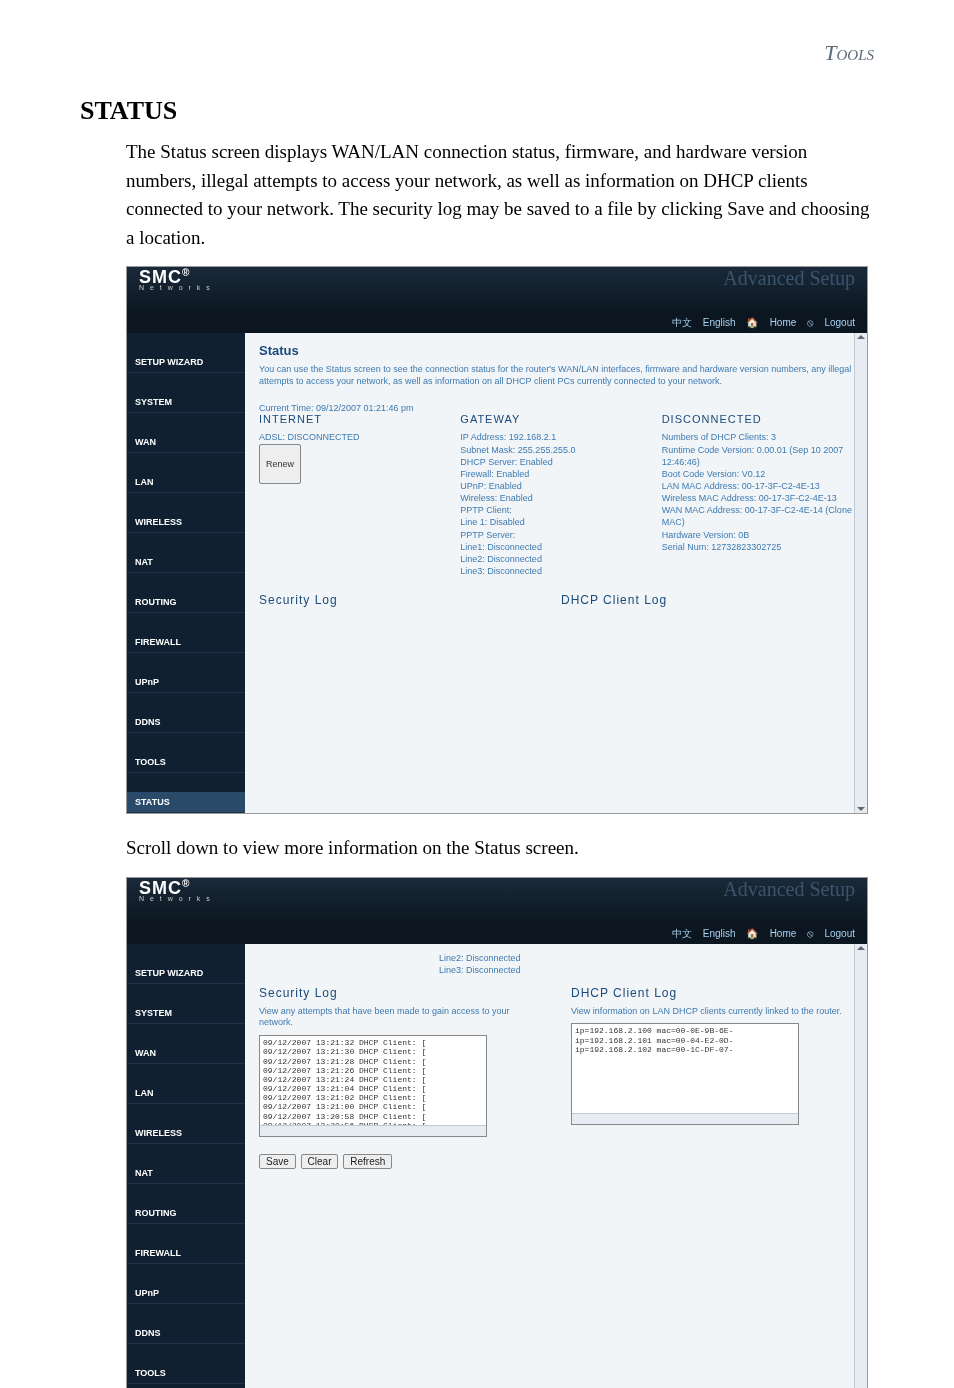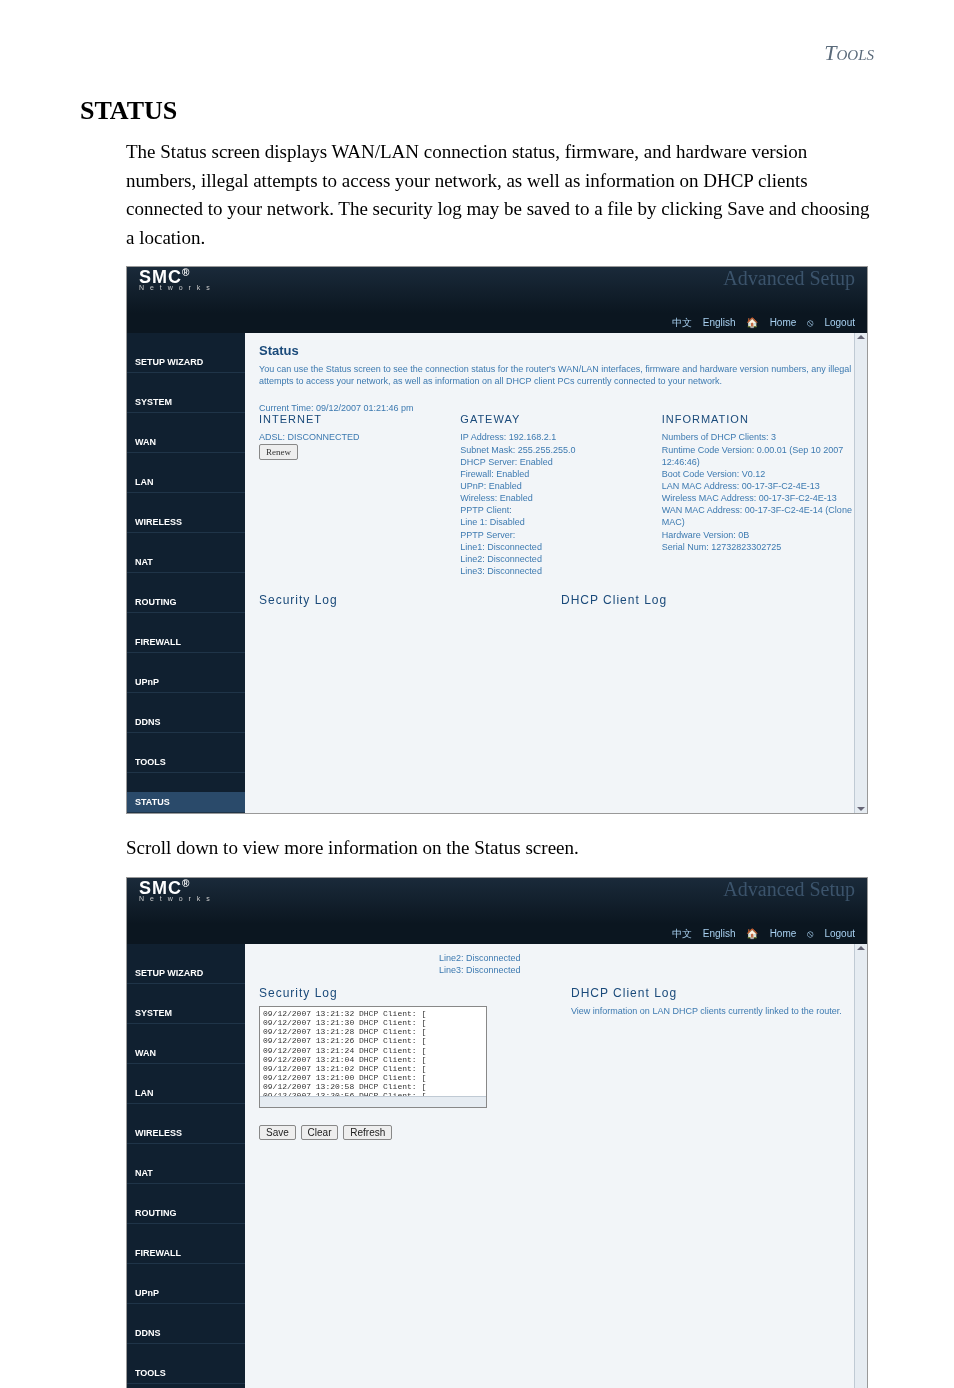--- a/index.html
+++ b/index.html
@@ -132,27 +132,27 @@
     margin-bottom: 6px;
     letter-spacing: 1px;
   }
   .col-body {
     font-size: 9px;
     color: #3d7ab0;
     line-height: 1.35;
   }
   .renew-btn {
     font-size: 9px;
-    padding: 1px 6px;
+    padding: 13px 6px;
     background: #eee;
     border: 1px solid #888;
     border-radius: 2px;
     color: #333;
     display: inline-block;
-    font-family: Liberation Serif, serif;
+    font-family: Liberation Sans, sans-serif;
   }
   .sec-log-row {
     display: flex;
     gap: 10px;
     margin-top: 16px;
   }
   .sec-log-row .col-header { font-size: 12px; }
   .scroll-arrow {
     position: absolute;
     right: 0;
@@ -287,21 +287,21 @@
 UPnP: Enabled
 Wireless: Enabled
 PPTP Client:
   Line 1: Disabled
 PPTP Server:
   Line1: Disconnected
   Line2: Disconnected
   Line3: Disconnected</div>
             </div>
             <div class="col">
-              <div class="col-header">INFORMATION</div>
+              <div class="col-header">DISCONNECTED</div>
               <div class="col-body" style="white-space:pre-line">Numbers of DHCP Clients: 3
 Runtime Code Version: 0.00.01 (Sep 10 2007 12:46:46)
 Boot Code Version: V0.12
 LAN MAC Address: 00-17-3F-C2-4E-13
 Wireless MAC Address: 00-17-3F-C2-4E-13
 WAN MAC Address: 00-17-3F-C2-4E-14 (Clone MAC)
 Hardware Version: 0B
 Serial Num: 12732823302725</div>
             </div>
           </div>
@@ -350,20 +350,21 @@
           <div class="sidebar-item">TOOLS</div>
           <div class="sidebar-item active">STATUS</div>
         </div>
         <div class="main-area" style="padding-bottom:36px;">
           <div class="scroll-arrow"></div>
           <div class="two-lines" style="white-space:pre-line;margin-left:180px;">Line2: Disconnected
 Line3: Disconnected</div>
           <div style="display:flex;gap:30px;">
             <div style="flex:1">
               <div class="col-header" style="font-size:12px;">Security Log</div>
+              <div class="sub-desc">View any attempts that have been made to gain access to your network.</div>
               <div class="log-box">
                 <div class="line">09/12/2007  13:21:32 DHCP Client: [</div>
                 <div class="line">09/12/2007  13:21:30 DHCP Client: [</div>
                 <div class="line">09/12/2007  13:21:28 DHCP Client: [</div>
                 <div class="line">09/12/2007  13:21:26 DHCP Client: [</div>
                 <div class="line">09/12/2007  13:21:24 DHCP Client: [</div>
                 <div class="line">09/12/2007  13:21:04 DHCP Client: [</div>
                 <div class="line">09/12/2007  13:21:02 DHCP Client: [</div>
                 <div class="line">09/12/2007  13:21:00 DHCP Client: [</div>
                 <div class="line">09/12/2007  13:20:58 DHCP Client: [</div>
@@ -372,20 +373,26 @@
               </div>
               <div class="btn-row" style="margin-top:17px;">
                 <button>Save</button>
                 <button>Clear</button>
                 <button>Refresh</button>
               </div>
             </div>
             <div style="flex:1">
               <div class="col-header" style="font-size:12px;">DHCP Client Log</div>
               <div class="sub-desc">View information on LAN DHCP clients currently linked to the router.</div>
+              <div class="log-box">
+                <div class="line">ip=192.168.2.100   mac=00-0E-9B-6E-</div>
+                <div class="line">ip=192.168.2.101   mac=00-04-E2-0D-</div>
+                <div class="line">ip=192.168.2.102   mac=00-1C-DF-07-</div>
+                <div class="log-scroll-h"></div>
+              </div>
             </div>
           </div>
           <button class="help-btn">HELP</button>
         </div>
       </div>
     </div>
   </div>
 
   <div class="page-number">4-67</div>
 </div>

